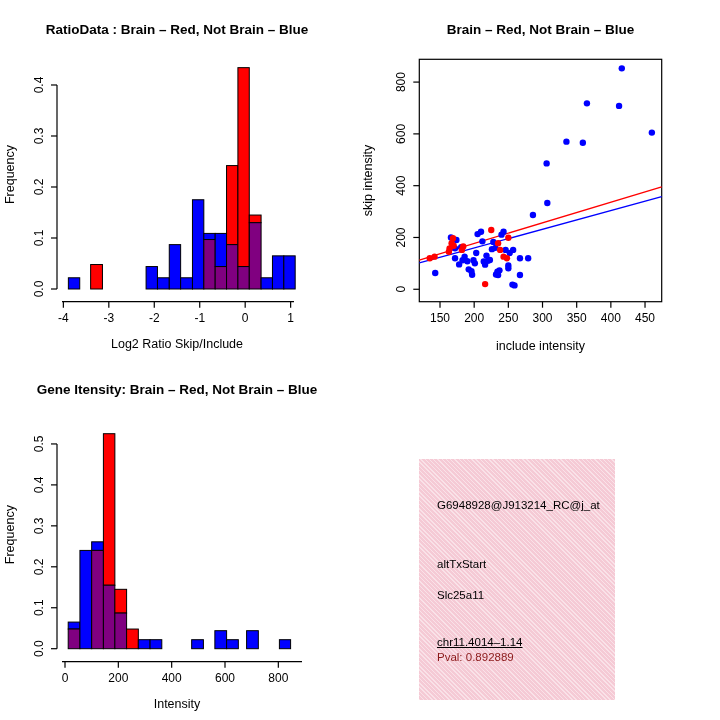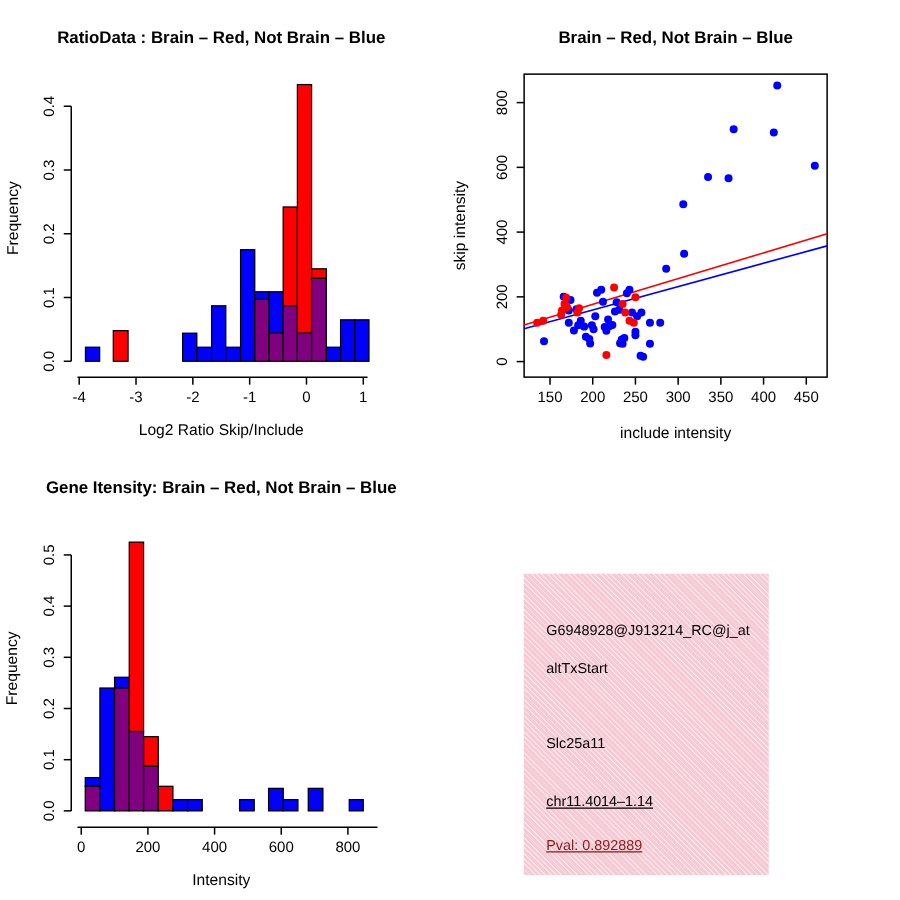--- a/index.html
+++ b/index.html
@@ -15,22 +15,22 @@
   
   #info-box{
     position:absolute;left:419px;top:419px;width:196px;height:241px;
     background-color:#F5CAD5;
     background-image:repeating-linear-gradient(45deg, rgba(255,255,255,.45) 0 1px, rgba(0,0,0,0) 1px 3px);
     margin-top:40px;
   }
   .info-line{
     position:absolute;left:18px;font-size:11.5px;color:#000;white-space:nowrap;
   }
-  .il-1{top:40px;} .il-2{top:70px;} .il-3{top:130px;} .il-4{top:177px;text-decoration:underline;}
-  .il-5{top:212px;text-decoration:underline;}
+  .il-1{top:40px;} .il-2{top:99px;} .il-3{top:130px;} .il-4{top:177px;text-decoration:underline;}
+  .il-5{top:192px;}
 </style>
 </head>
 <body>
 
 <svg id="svg-ratio" class="panel" viewBox="0 0 360 360" width="360" height="360" style="left:0;top:0;position:absolute;">
     <line x1="62" y1="301.7" x2="294" y2="301.7" class="ax"></line>
     <line x1="57" y1="289" x2="57" y2="84.99109131403117" class="ax"></line>
     <text x="177" y="34" text-anchor="middle" class="t">RatioData : Brain – Red, Not Brain – Blue</text>
     <text x="177" y="348" text-anchor="middle" class="al">Log2 Ratio Skip/Include</text>
     <text x="14" y="174.5" text-anchor="middle" class="al" transform="rotate(-90 14 174.5)">Frequency</text>

